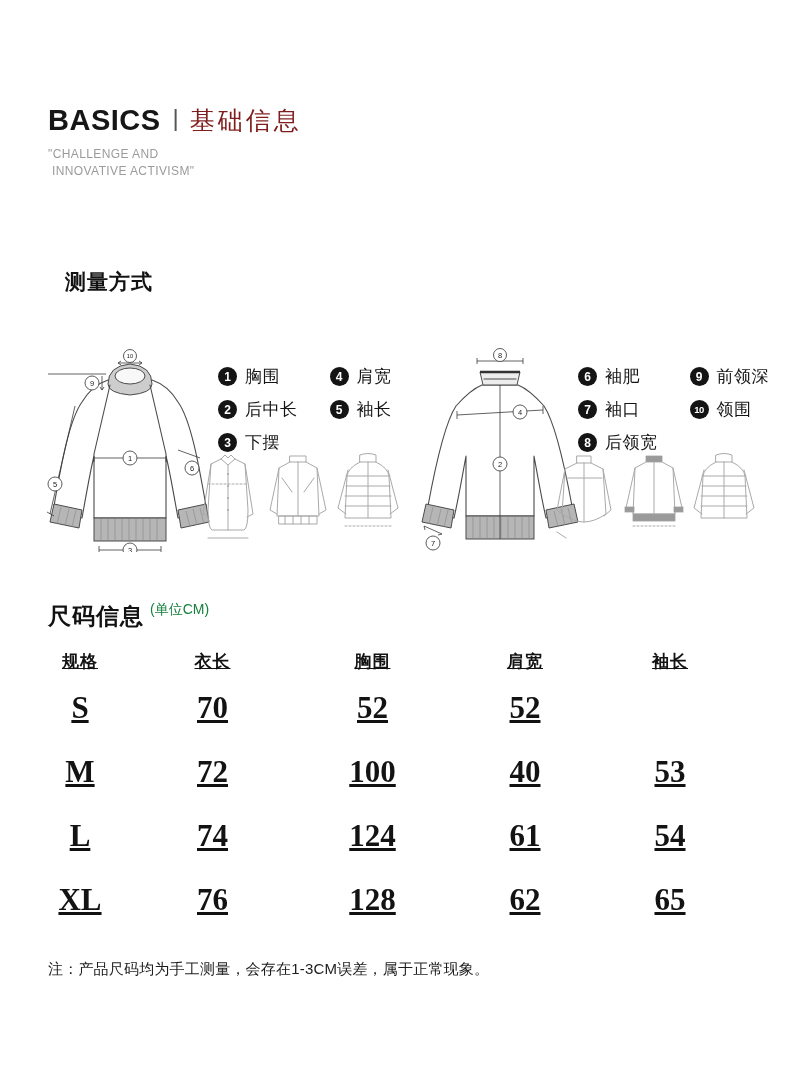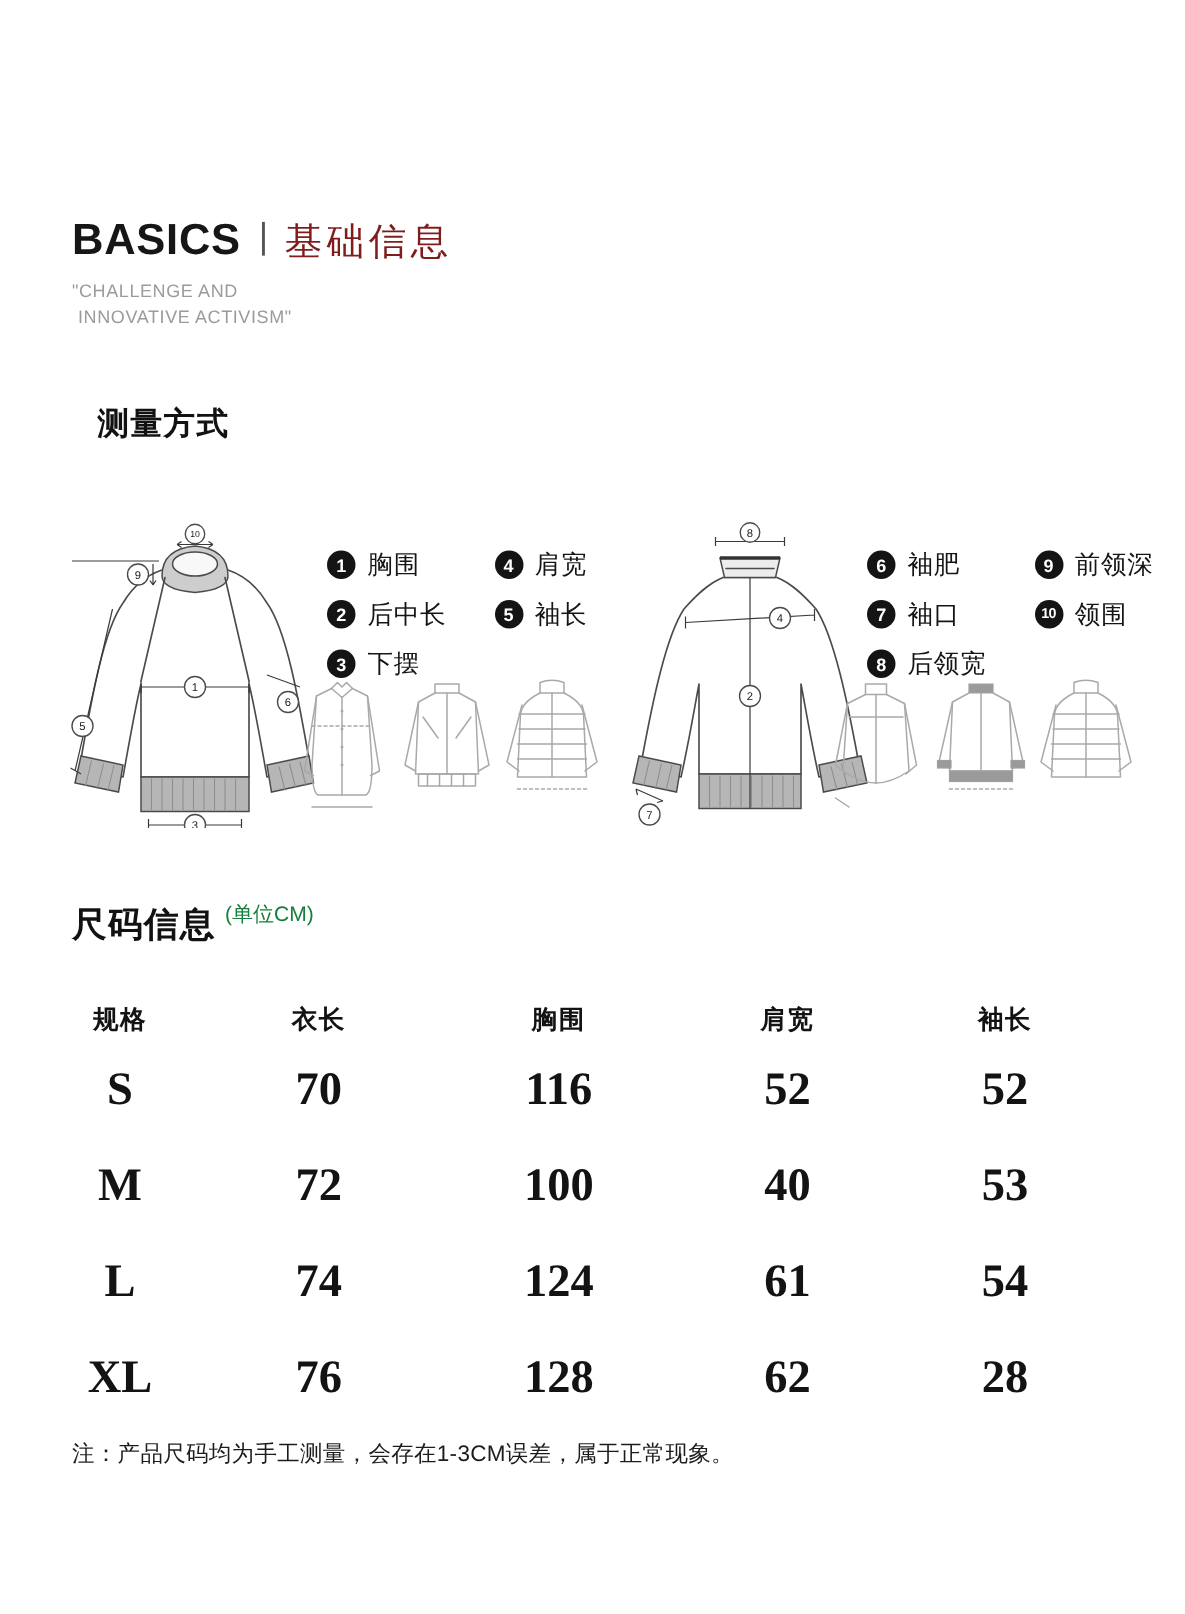--- a/index.html
+++ b/index.html
@@ -2,21 +2,21 @@
 <html><head>
 <meta charset="utf-8">
 <style>
   html,body{margin:0;padding:0;background:#fff;}
   .page{
     position:relative;width:790px;height:1076px;background:#ffffff;
     font-family:"Liberation Sans",sans-serif;color:#111;overflow:hidden;
   }
   
   .hdr{position:absolute;left:48px;top:104px;}
-  .brand-row{display:flex;align-items:flex-start;white-space:nowrap;margin-top:40px;}
+  .brand-row{display:flex;align-items:flex-start;white-space:nowrap;}
   .brand{font-size:29px;font-weight:900;letter-spacing:.5px;color:#161616;}
   .hdr-divider{font-size:24px;font-weight:300;color:#555;margin:0 11px 0 12px;}
   .title-cn{font-size:25px;font-weight:500;letter-spacing:3px;color:#7f1d1d;}
   .subtitle{margin-top:9px;font-size:12px;line-height:17px;color:#9b9b9b;letter-spacing:.4px;}
   .subtitle .l2{padding-left:4px;}
   
   .measure-title{position:absolute;left:65px;top:268px;font-size:21px;font-weight:700;letter-spacing:1px;color:#121212;}
   .size-title{position:absolute;left:48px;top:601px;font-size:23px;font-weight:700;letter-spacing:1px;color:#121212;display:flex;align-items:flex-start;}
   .unit-note{font-size:14px;font-weight:400;letter-spacing:0;margin-left:6px;color:#15803d;}
   
@@ -31,21 +31,21 @@
   .badge{width:19px;height:19px;border-radius:50%;background:#141414;color:#fff;
          display:flex;align-items:center;justify-content:center;
          font-size:12px;font-weight:700;flex:0 0 19px;}
   .badge-sm{font-size:9.5px;letter-spacing:-.5px;}
   .legend-label{font-size:17px;font-weight:500;color:#151515;letter-spacing:.5px;}
   .thumbs{position:absolute;top:104px;display:flex;gap:6px;align-items:flex-end;}
   .thumbs-left{left:196px;}
   .thumbs-right{left:552px;}
   .thumb{width:64px;height:92px;}
   
-  .size-table{position:absolute;left:30px;top:664px;width:710px;}
+  .size-table{position:absolute;left:30px;top:646px;width:710px;text-decoration:underline;}
   .size-row{display:grid;grid-template-columns:100px 165px 155px 150px 140px;align-items:center;}
   .size-head{height:30px;}
   .size-head .cell{font-size:17px;font-weight:700;color:#131313;letter-spacing:1px;}
   .size-body{height:64px;}
   .size-body .cell{font-family:"Liberation Serif",serif;font-size:31px;font-weight:700;color:#131313;}
   .cell{text-align:center;}
   .footnote{position:absolute;left:48px;top:960px;font-size:15px;color:#1c1c1c;letter-spacing:.2px;}
   
   .ln{stroke:#4b4b4b;stroke-width:1.1;fill:none;stroke-linejoin:round;stroke-linecap:round;}
   .fillw{fill:#ffffff;}
@@ -254,21 +254,20 @@
       <div class="size-row size-head">
         <div class="cell">规格</div>
         <div class="cell">衣长</div>
         <div class="cell">胸围</div>
         <div class="cell">肩宽</div>
         <div class="cell">袖长</div>
       </div>
       <div class="size-row size-body">
         <div class="cell">S</div>
         <div class="cell">70</div>
-        <div class="cell">116</div>
         <div class="cell">52</div>
         <div class="cell">52</div>
       </div>
       <div class="size-row size-body">
         <div class="cell">M</div>
         <div class="cell">72</div>
         <div class="cell">100</div>
         <div class="cell">40</div>
         <div class="cell">53</div>
       </div>
@@ -277,19 +276,19 @@
         <div class="cell">74</div>
         <div class="cell">124</div>
         <div class="cell">61</div>
         <div class="cell">54</div>
       </div>
       <div class="size-row size-body">
         <div class="cell">XL</div>
         <div class="cell">76</div>
         <div class="cell">128</div>
         <div class="cell">62</div>
-        <div class="cell">28</div>
+        <div class="cell">65</div>
       </div>
     </div>
 
   <div class="footnote">注：产品尺码均为手工测量，会存在1-3CM误差，属于正常现象。</div>
 
 </div>
 
 </body></html>

